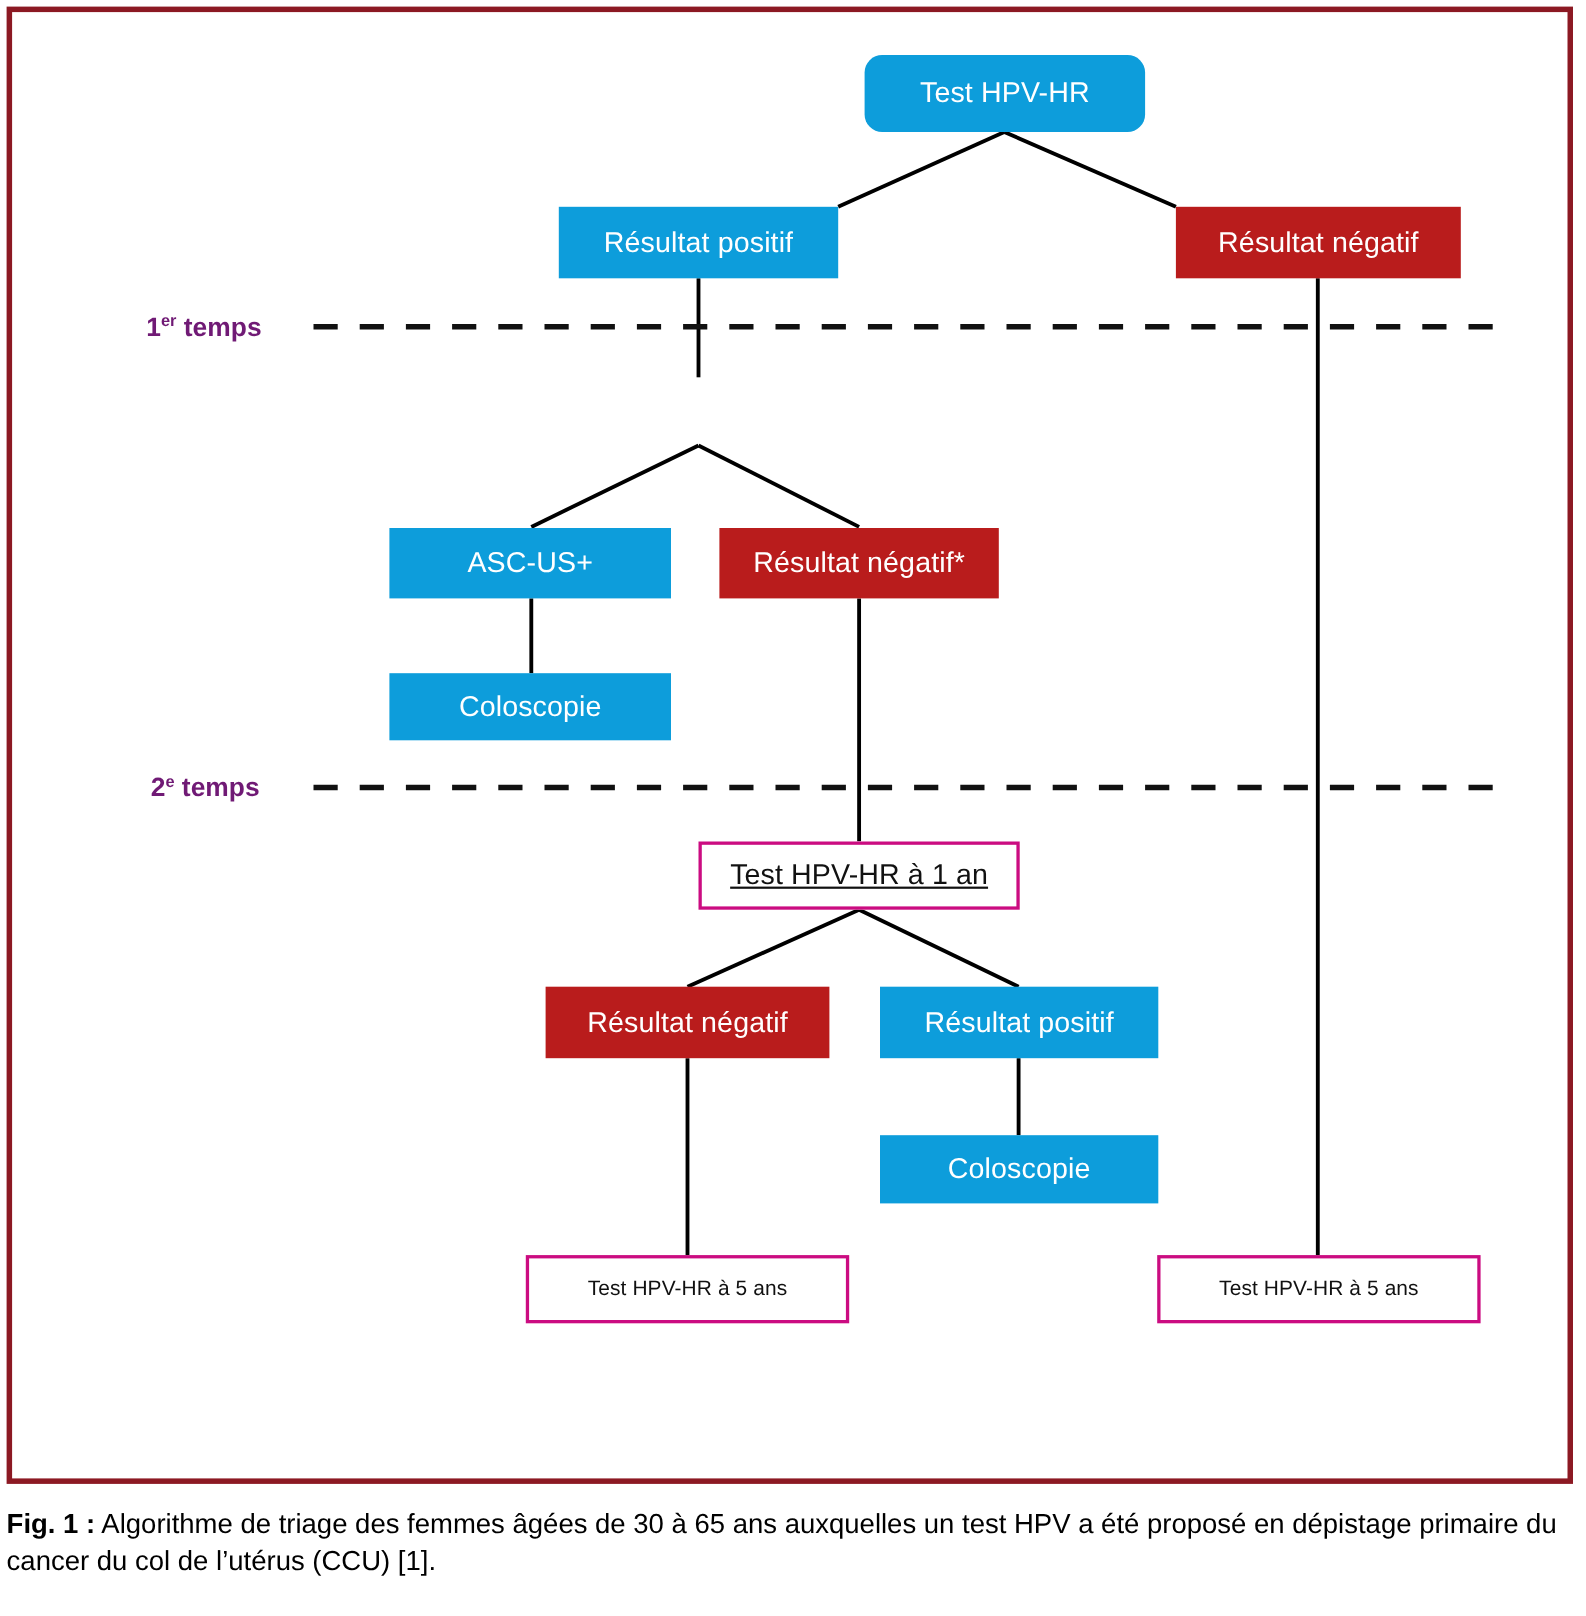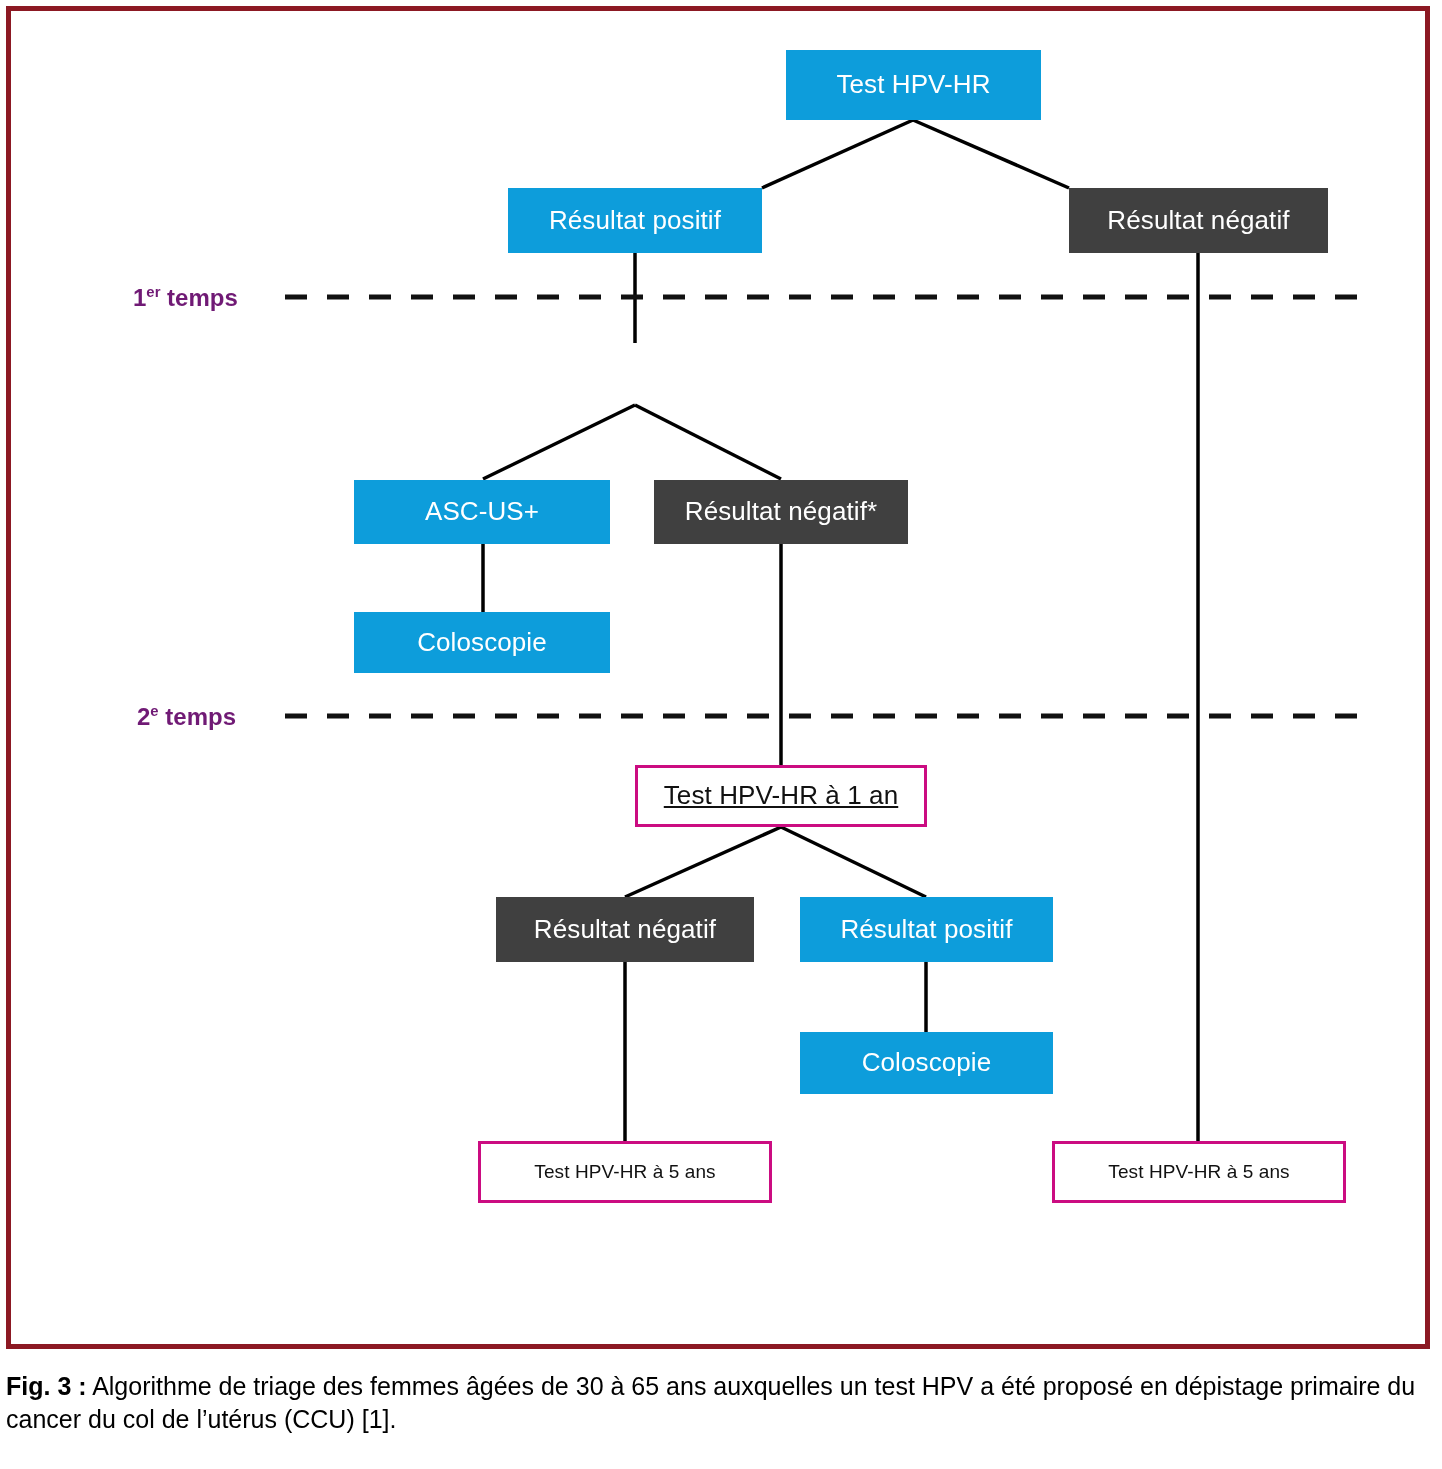--- a/index.html
+++ b/index.html
@@ -27,21 +27,21 @@
   
   .node{
     position:absolute;
     box-sizing:border-box;
     display:flex;align-items:center;justify-content:center;
     text-align:center;
     line-height:1.15;
     letter-spacing:0.1px;
   }
   .node.blue{background:#0D9DDB;color:#ffffff;font-size:26px;}
-  .node.pink{background:#404040;color:#ffffff;font-size:26px;}
+  .node.pink{background:#b91c1c;color:#ffffff;font-size:26px;}
   .node.outline-pink{
     background:#ffffff;color:#111111;font-size:26px;
     border:3px solid #CB0C81;
   }
   .node.outline-pink.thin{border-width:3px;font-size:19px;}
 
   
   .phase-label{
     position:absolute;
     font-weight:bold;
@@ -111,21 +111,21 @@
   </svg>
 
   <div class="phase-label" style="left:133px;top:284px;">
     <span>1</span><sup>er</sup>&nbsp;<span>temps</span>
   </div>
 
   <div class="phase-label" style="left:137px;top:703px;">
     <span>2</span><sup>e</sup>&nbsp;<span>temps</span>
   </div>
 
-  <div class="node blue" style="left:786px;top:50px;width:255px;height:70px;">Test HPV-HR</div>
+  <div class="node blue" style="left:786px;top:50px;width:255px;height:70px;border-radius:16px;">Test HPV-HR</div>
 
   <div class="node blue" style="left:508px;top:188px;width:254px;height:65px;">Résultat positif</div>
 
   <div class="node pink" style="left:1069px;top:188px;width:259px;height:65px;">Résultat négatif</div>
 
 
   <div class="node pink" style="left:654px;top:480px;width:254px;height:64px;">Résultat négatif*</div>
 
   <div class="node blue" style="left:354px;top:480px;width:256px;height:64px;">ASC-US+</div>
 
@@ -138,16 +138,16 @@
   <div class="node blue" style="left:800px;top:897px;width:253px;height:65px;">Résultat positif</div>
 
   <div class="node blue" style="left:800px;top:1032px;width:253px;height:62px;">Coloscopie</div>
 
   <div class="node outline-pink thin" style="left:478px;top:1141px;width:294px;height:62px;">Test HPV-HR à 5 ans</div>
 
   <div class="node outline-pink thin" style="left:1052px;top:1141px;width:294px;height:62px;">Test HPV-HR à 5 ans</div>
 
 
   <div class="caption">
-    <b>Fig. 3 :</b><span> Algorithme de triage des femmes âgées de 30 à 65 ans auxquelles un test HPV a été proposé en dépistage primaire du cancer du col de l’utérus (CCU) [1].</span>
+    <b>Fig. 1 :</b><span> Algorithme de triage des femmes âgées de 30 à 65 ans auxquelles un test HPV a été proposé en dépistage primaire du cancer du col de l’utérus (CCU) [1].</span>
   </div>
 
 </div>
 
 </body></html>

